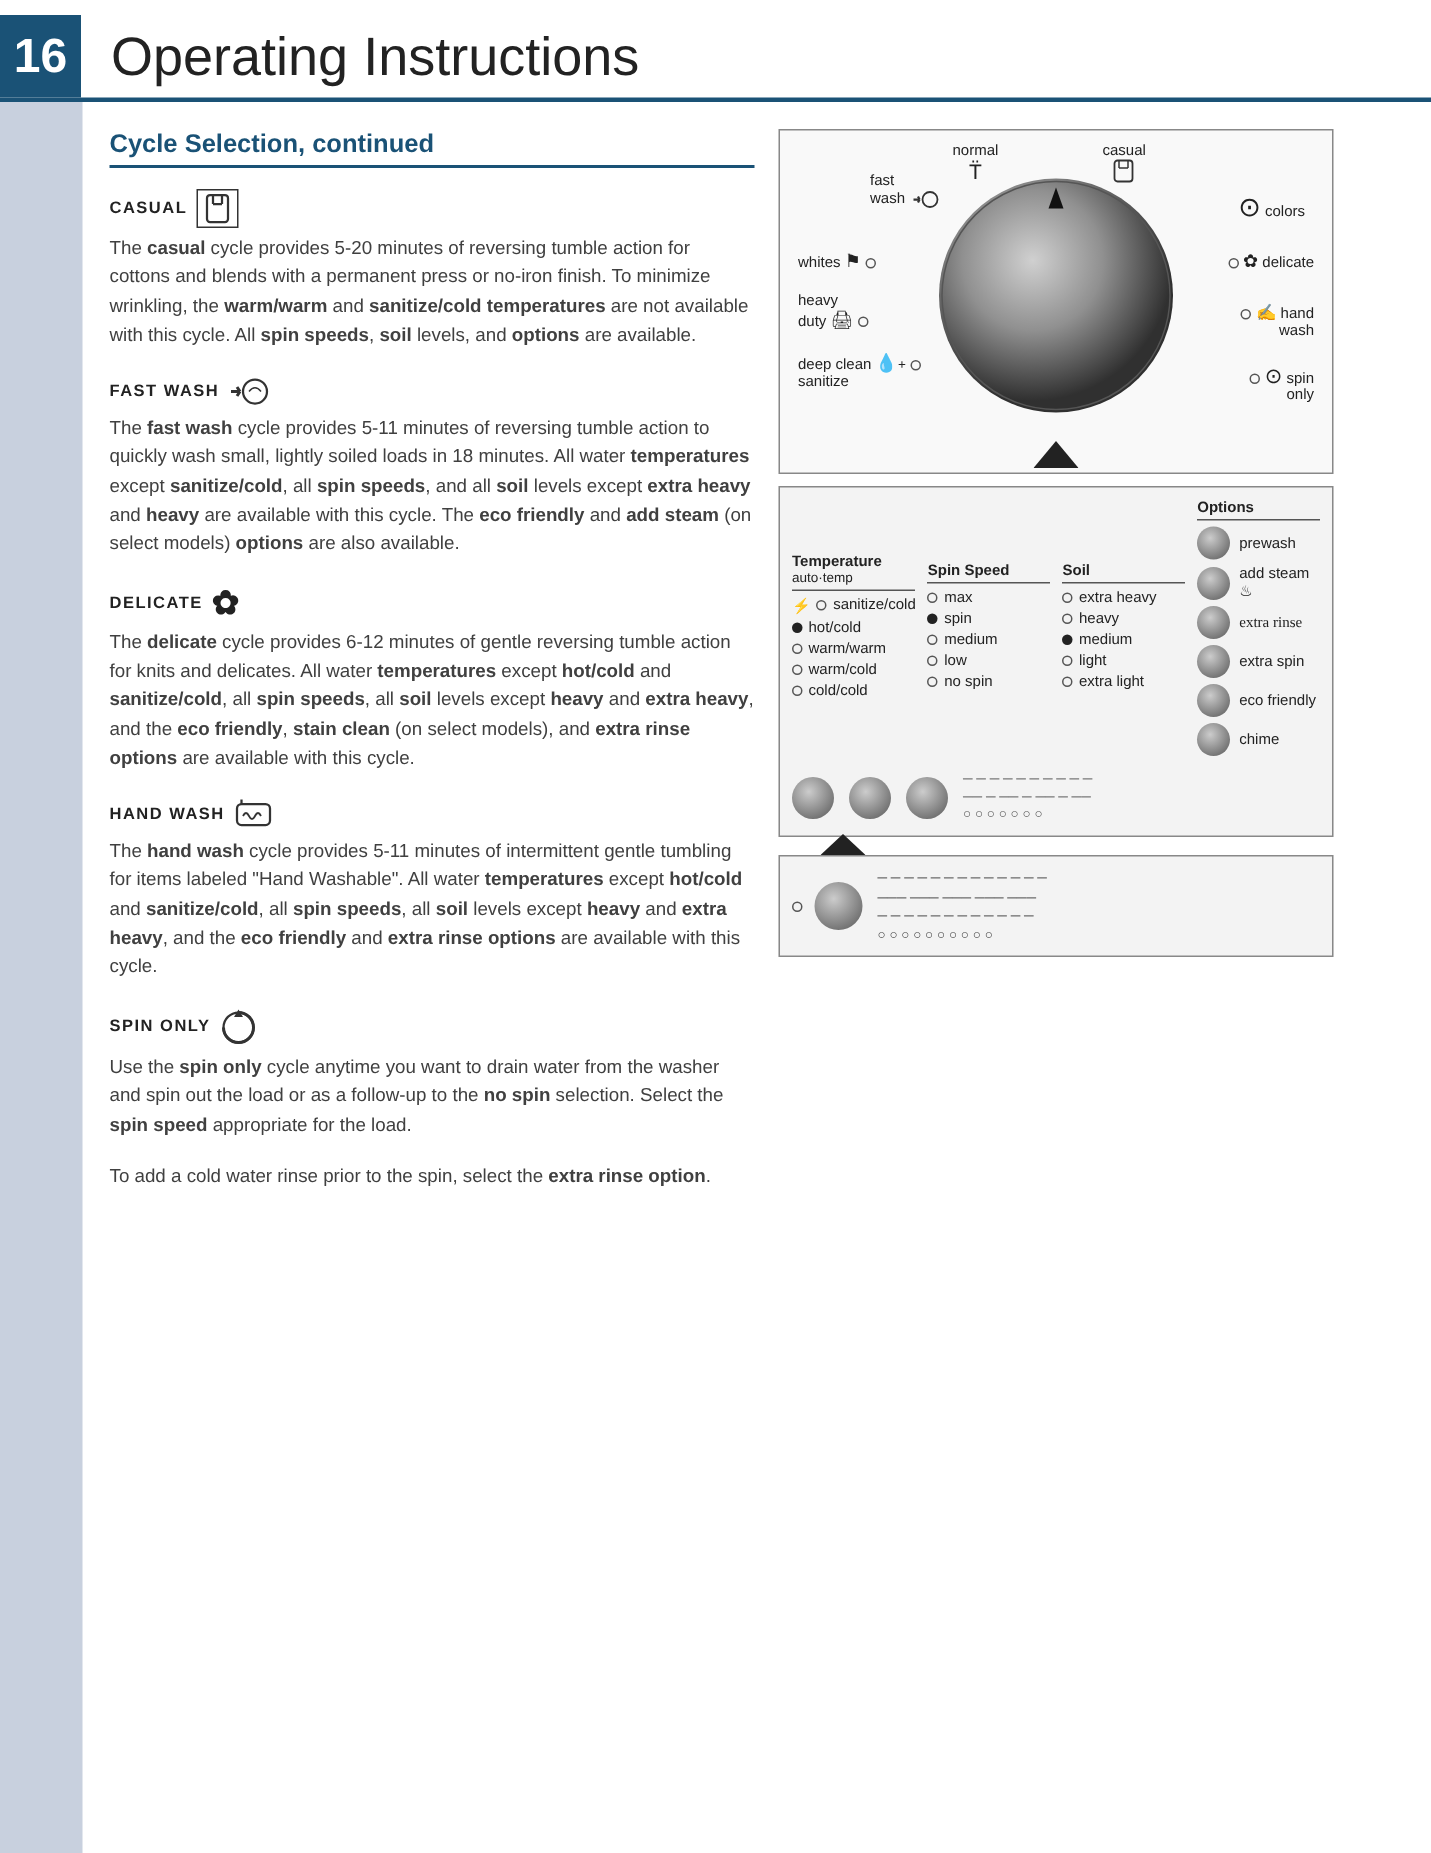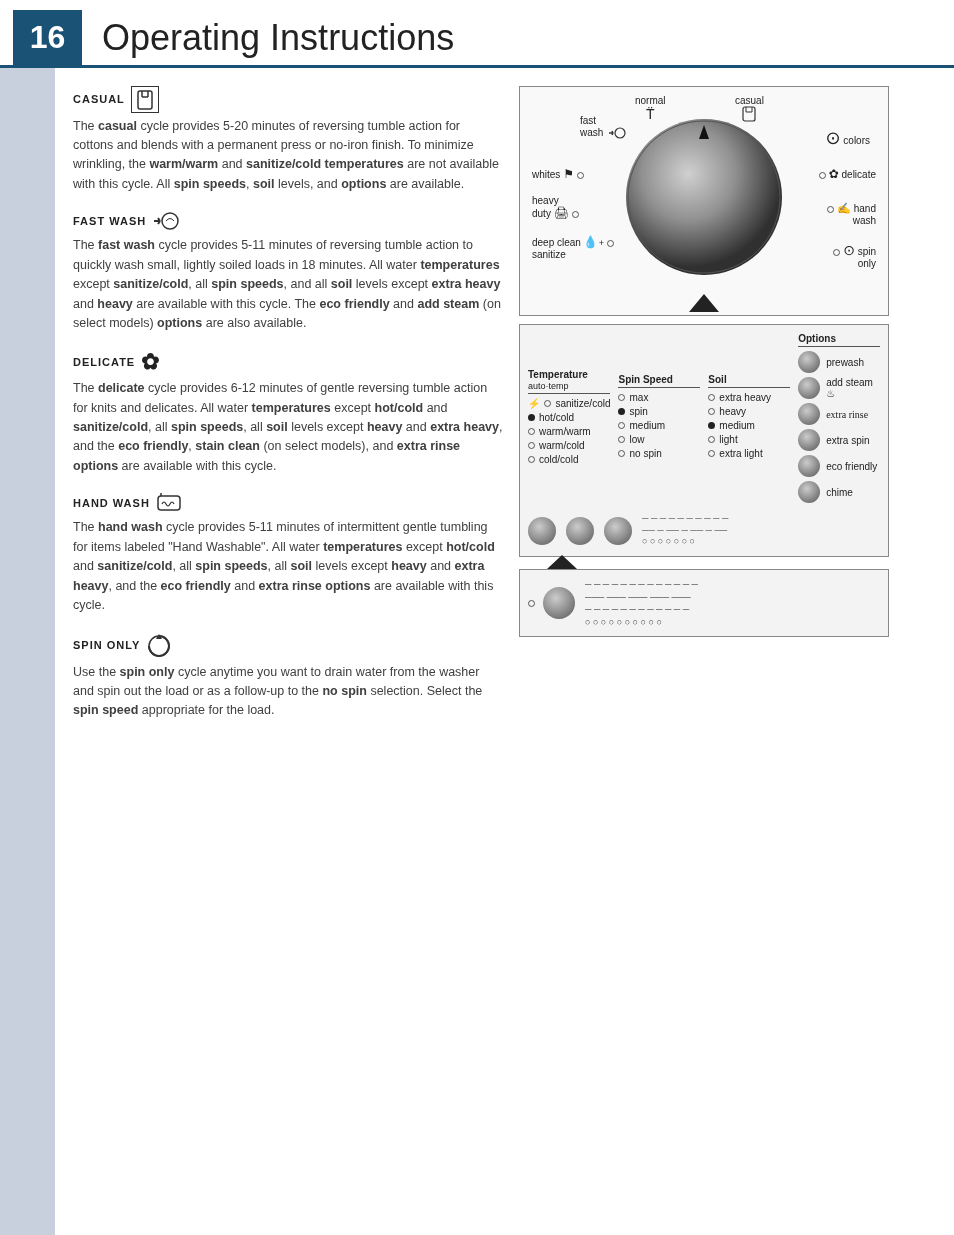--- a/index.html
+++ b/index.html
@@ -18,26 +18,25 @@
       align-items: center;
       padding: 10px 0 0 0;
       border-bottom: 3px solid #1a5276;
       margin-bottom: 0;
     }
     .page-number-box {
       background: #1a5276;
       color: #fff;
       font-size: 32px;
       font-weight: bold;
-      width: 69px;
+      width: 54px;
       min-height: 55px;
       display: flex;
       align-items: center;
       justify-content: center;
-      margin-left: 13px;
     }
     .page-title {
       font-size: 36px;
       font-weight: normal;
       color: #222;
       padding-left: 20px;
     }
 
     
     .content-area {
@@ -221,20 +220,21 @@
 </div>
 
 <div class="content-area">
 
   <div class="sidebar"></div>
 
   <div class="main-content">
 
     <div class="left-col">
 
+      <div class="section-heading">Cycle Selection, continued</div>
 
       <div class="cycle-block">
         <div class="cycle-title">
           <span>CASUAL</span>
           <span class="cycle-icon" style="font-size:20px; border:1.5px solid #333; padding:1px 3px; line-height:1;">
             <svg width="20" height="22" viewBox="0 0 20 22" style="vertical-align:middle;">
               <rect x="3" y="2" width="14" height="18" rx="2" fill="none" stroke="#333" stroke-width="1.5"></rect>
               <line x1="7" y1="2" x2="7" y2="8" stroke="#333" stroke-width="1.5"></line>
               <line x1="13" y1="2" x2="13" y2="8" stroke="#333" stroke-width="1.5"></line>
               <line x1="7" y1="8" x2="13" y2="8" stroke="#333" stroke-width="1.5"></line>
@@ -298,20 +298,23 @@
               <circle cx="13" cy="13" r="10" fill="none" stroke="#333" stroke-width="1.5"></circle>
               <path d="M13 3 A10 10 0 1 1 3 13" fill="none" stroke="#333" stroke-width="2"></path>
               <polygon points="13,1 10,6 16,6" fill="#333"></polygon>
             </svg>
           </span>
         </div>
         <div class="cycle-text">
           Use the <b>spin only</b> cycle anytime you want to drain water from the washer and spin out the load or as a follow-up to the <b>no spin</b> selection. Select the <b>spin speed</b> appropriate for the load.
         </div>
         <br>
+        <div class="cycle-text">
+          To add a cold water rinse prior to the spin, select the <b>extra rinse option</b>.
+        </div>
       </div>
 
     </div>
 
     <div class="right-col">
       <div class="diagram-container">
 
         <div class="washer-top-diagram" style="height:230px; position:relative; overflow:hidden;">
 
           <div style="position:absolute; top:8px; left:115px; font-size:10px; text-align:center;">

